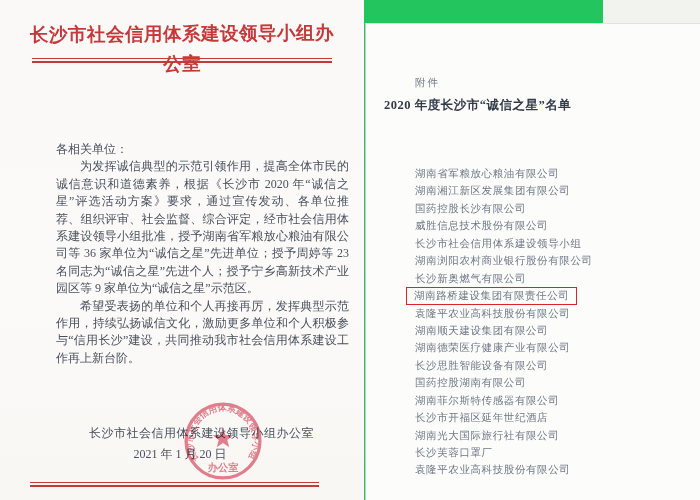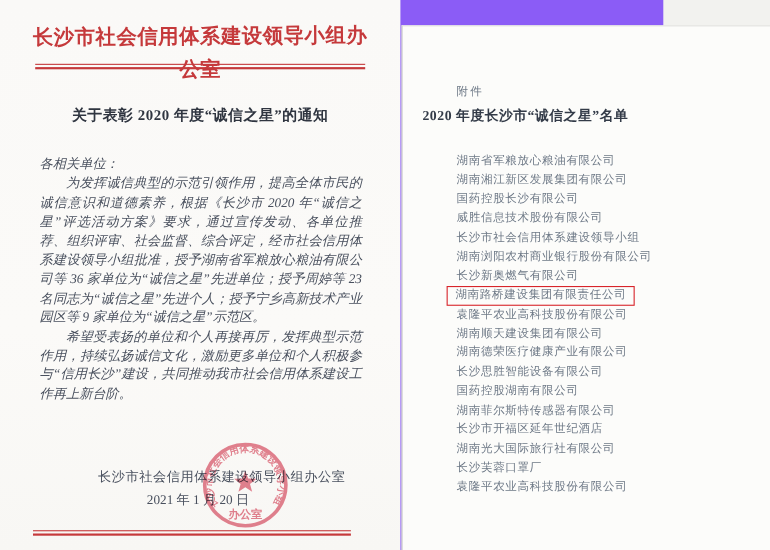--- a/index.html
+++ b/index.html
@@ -8,21 +8,21 @@
     --stamp:#e0687a;
     --body-text:#49505e;
     --list-text:#6e7987;
   }
   *{margin:0;padding:0;box-sizing:border-box;}
   html,body{width:700px;height:500px;overflow:hidden;}
   body{
     font-family:"Liberation Serif","DejaVu Serif",serif;
     background:#f2f2ef;
   }
-  .canvas{position:relative;width:603px;height:500px;background:#8b5cf6;padding-left:16px;}
+  .canvas{position:relative;width:603px;height:500px;background:#22c55e;padding-left:16px;}
 
   
   .page-left{
     position:absolute;left:0;top:0;width:364px;height:500px;
     background:linear-gradient(180deg,#faf9f7 0%,#fbfaf8 60%,#f8f7f4 100%);
   }
   .lp-header{
     position:absolute;top:20px;left:22px;right:22px;
     text-align:center;font-size:18.5px;font-weight:bold;
     color:var(--red-header);letter-spacing:.5px;line-height:1.6;
@@ -32,24 +32,23 @@
     position:absolute;top:58px;left:32px;width:300px;height:5px;
     border-top:1px solid var(--red-header);
     border-bottom:2px solid var(--red-header);
   }
   .lp-title{
     position:absolute;top:96px;left:16px;right:16px;
     text-align:center;font-size:13.5px;font-weight:bold;color:#2f3540;
     letter-spacing:.5px;
   }
   .lp-body{
-    position:absolute;top:141px;left:36px;width:293px;
+    position:absolute;top:141px;left:56px;width:293px;
     font-size:12px;line-height:17.4px;color:var(--body-text);
     text-align:justify;
-    font-style:italic;
   }
   .lp-body p.indent{text-indent:2em;}
   .lp-attachment{
     position:absolute;top:388px;left:40px;width:293px;
     font-size:12px;color:var(--body-text);text-indent:1.6em;
   }
   .lp-signature{
     position:absolute;top:425px;left:40px;right:50px;
     font-size:12px;color:var(--body-text);text-align:right;letter-spacing:.5px;
   }
@@ -87,35 +86,34 @@
     position:absolute;top:97px;left:31px;
     font-size:11px;font-weight:bold;color:#3a4350;letter-spacing:.5px;
   }
   .rp-list{
     position:absolute;top:114px;left:49px;right:10px;
   }
   .company{
     height:17.45px;font-size:10.5px;color:var(--list-text);
     letter-spacing:.6px;white-space:nowrap;line-height:17.45px;
   }
-  .company .company-text{display:inline-block;}
+  .company .company-text{display:inline-block;margin-top:27px;}
   .company .company-text.highlighted{
     border:1.6px solid var(--red-box);
     padding:0 7px;margin-left:-9px;line-height:15.5px;
   }
 </style>
 </head>
 <body>
 
 <div class="canvas">
 
   <div class="page-left">
     <div class="lp-header">长沙市社会信用体系建设领导小组办公室</div>
     <div class="red-rule"></div>
-    <div class="lp-title">关于表彰 2020 年度“诚信之星”的通知</div>
 
     <div class="lp-body">
       <p>各相关单位：</p>
       <p class="indent">为发挥诚信典型的示范引领作用，提高全体市民的诚信意识和道德素养，根据《长沙市 2020 年“诚信之星”评选活动方案》要求，通过宣传发动、各单位推荐、组织评审、社会监督、综合评定，经市社会信用体系建设领导小组批准，授予湖南省军粮放心粮油有限公司等 36 家单位为“诚信之星”先进单位；授予周婷等 23 名同志为“诚信之星”先进个人；授予宁乡高新技术产业园区等 9 家单位为“诚信之星”示范区。</p>
       <p class="indent">希望受表扬的单位和个人再接再厉，发挥典型示范作用，持续弘扬诚信文化，激励更多单位和个人积极参与“信用长沙”建设，共同推动我市社会信用体系建设工作再上新台阶。</p>
     </div>
 
     <div class="lp-signature">长沙市社会信用体系建设领导小组办公室</div>
     <div class="lp-date">2021 年 1 月 20 日</div>
 

